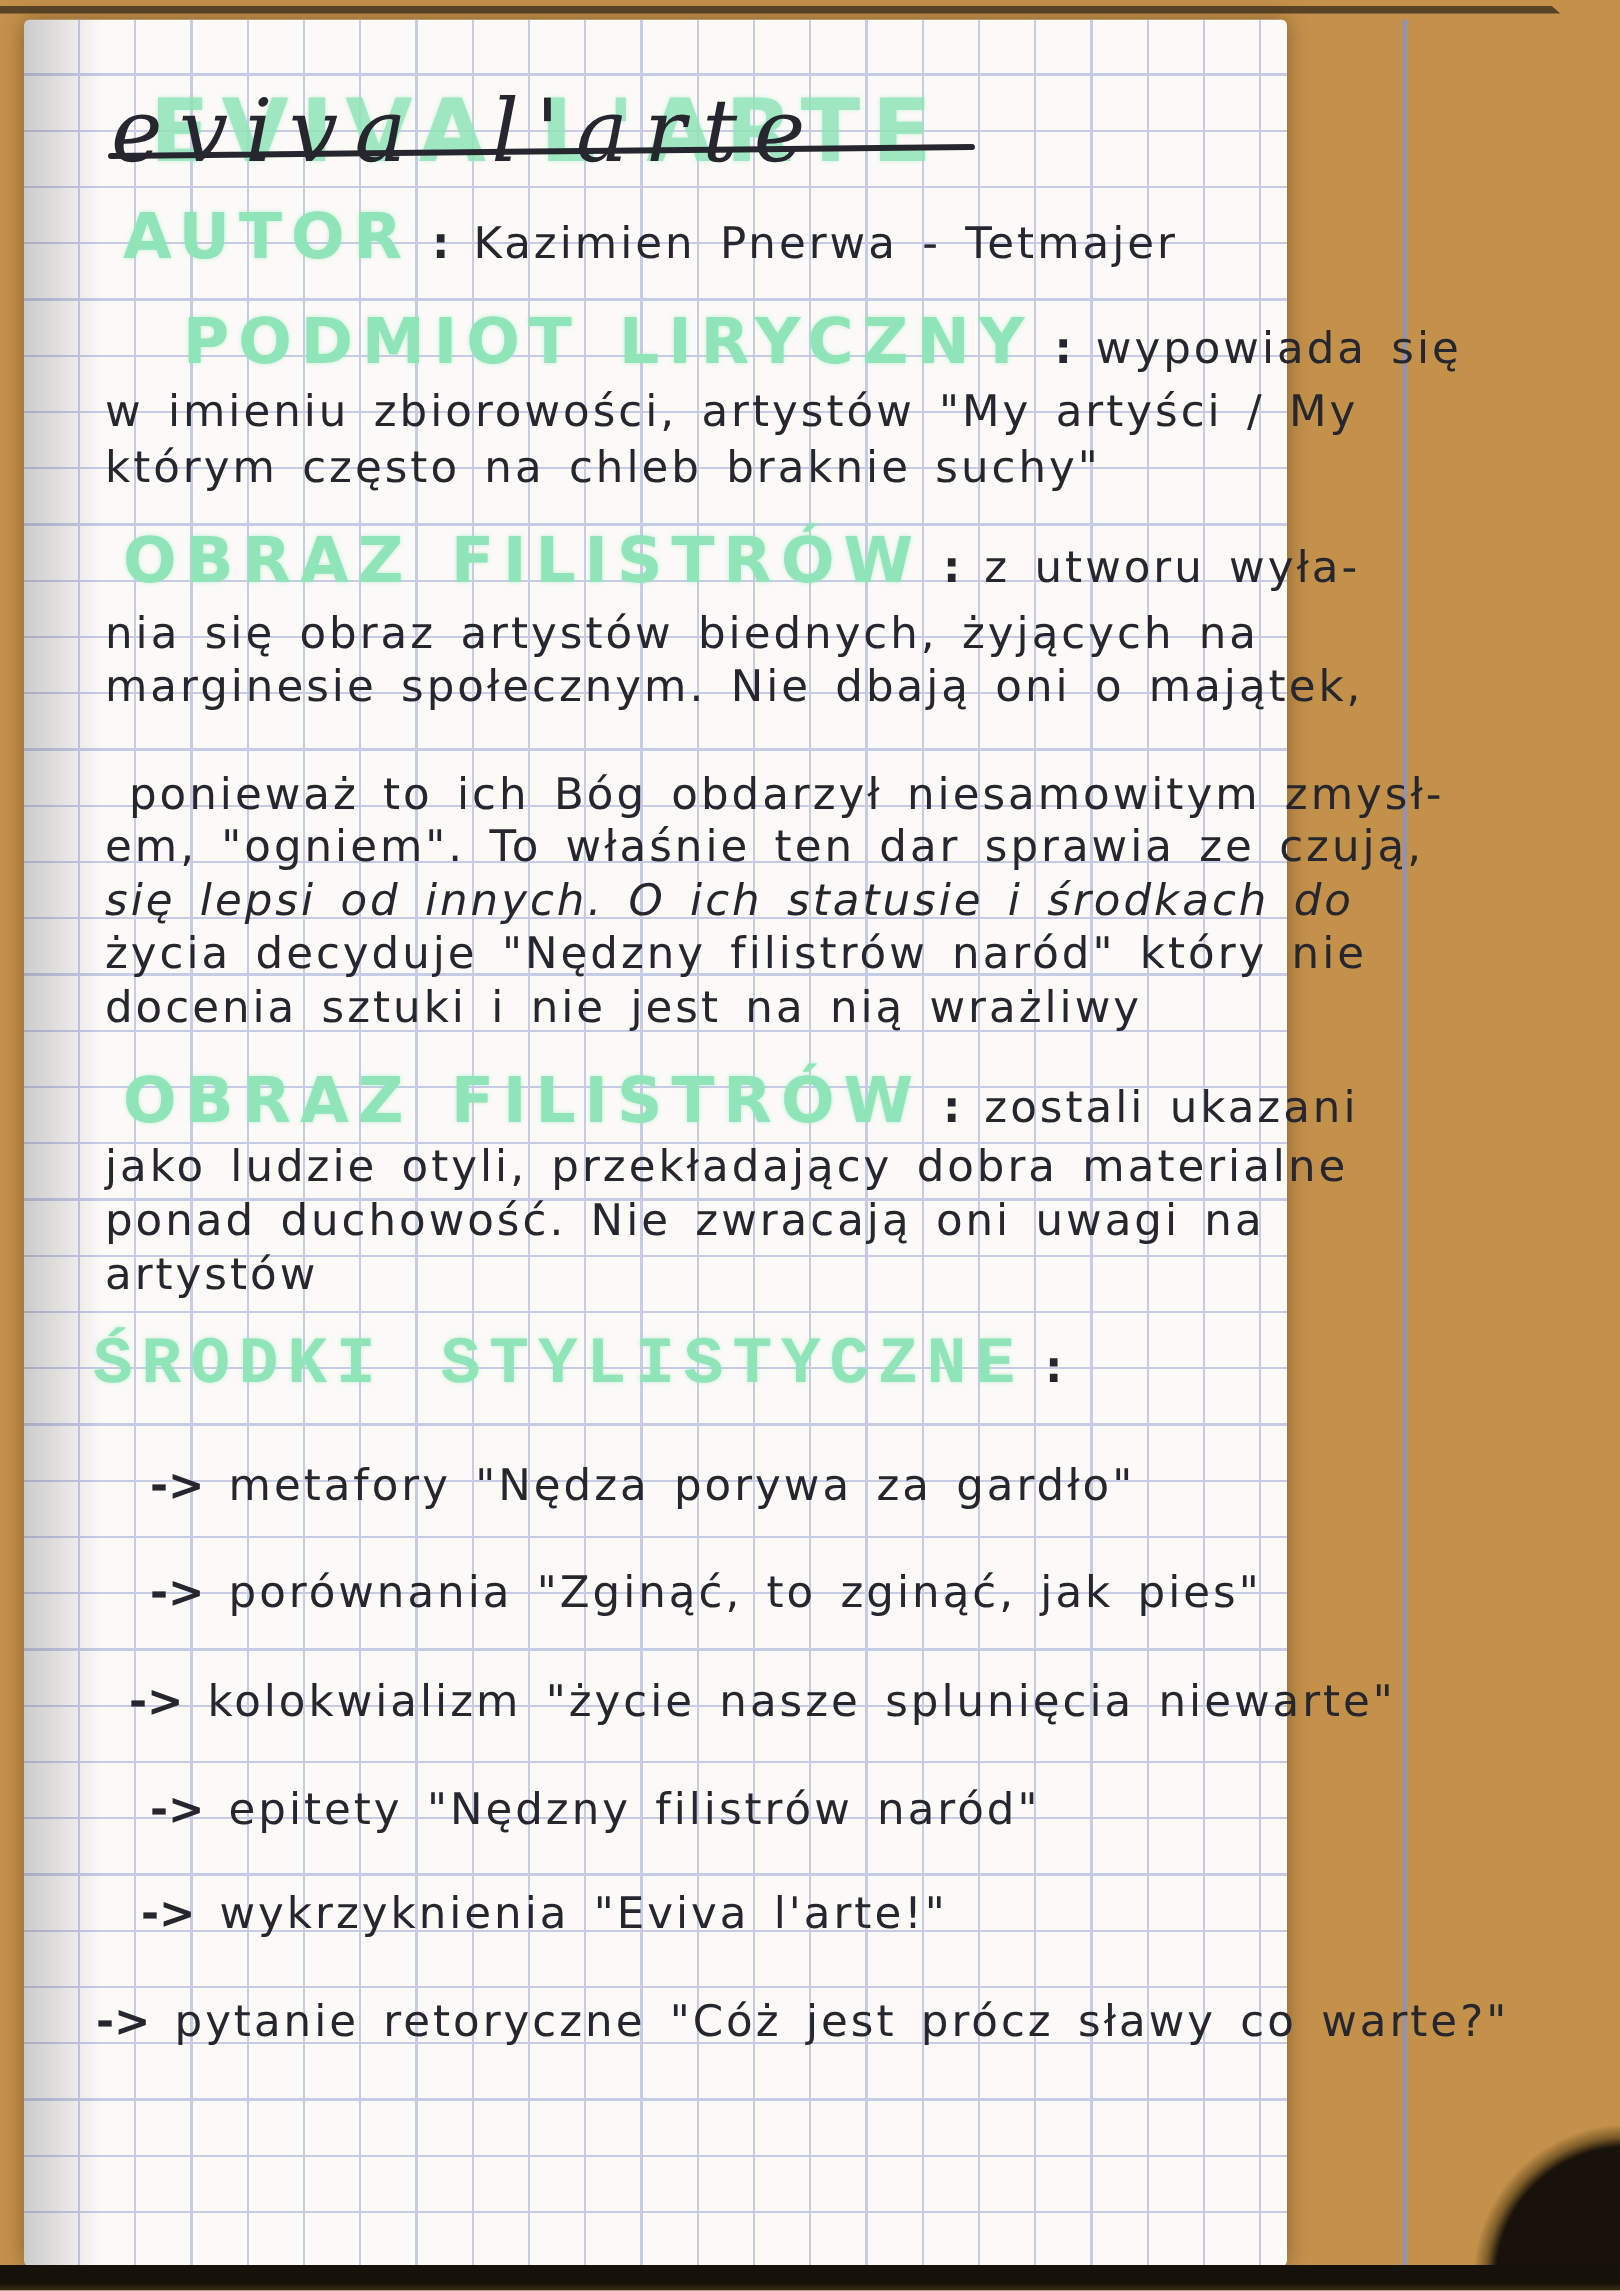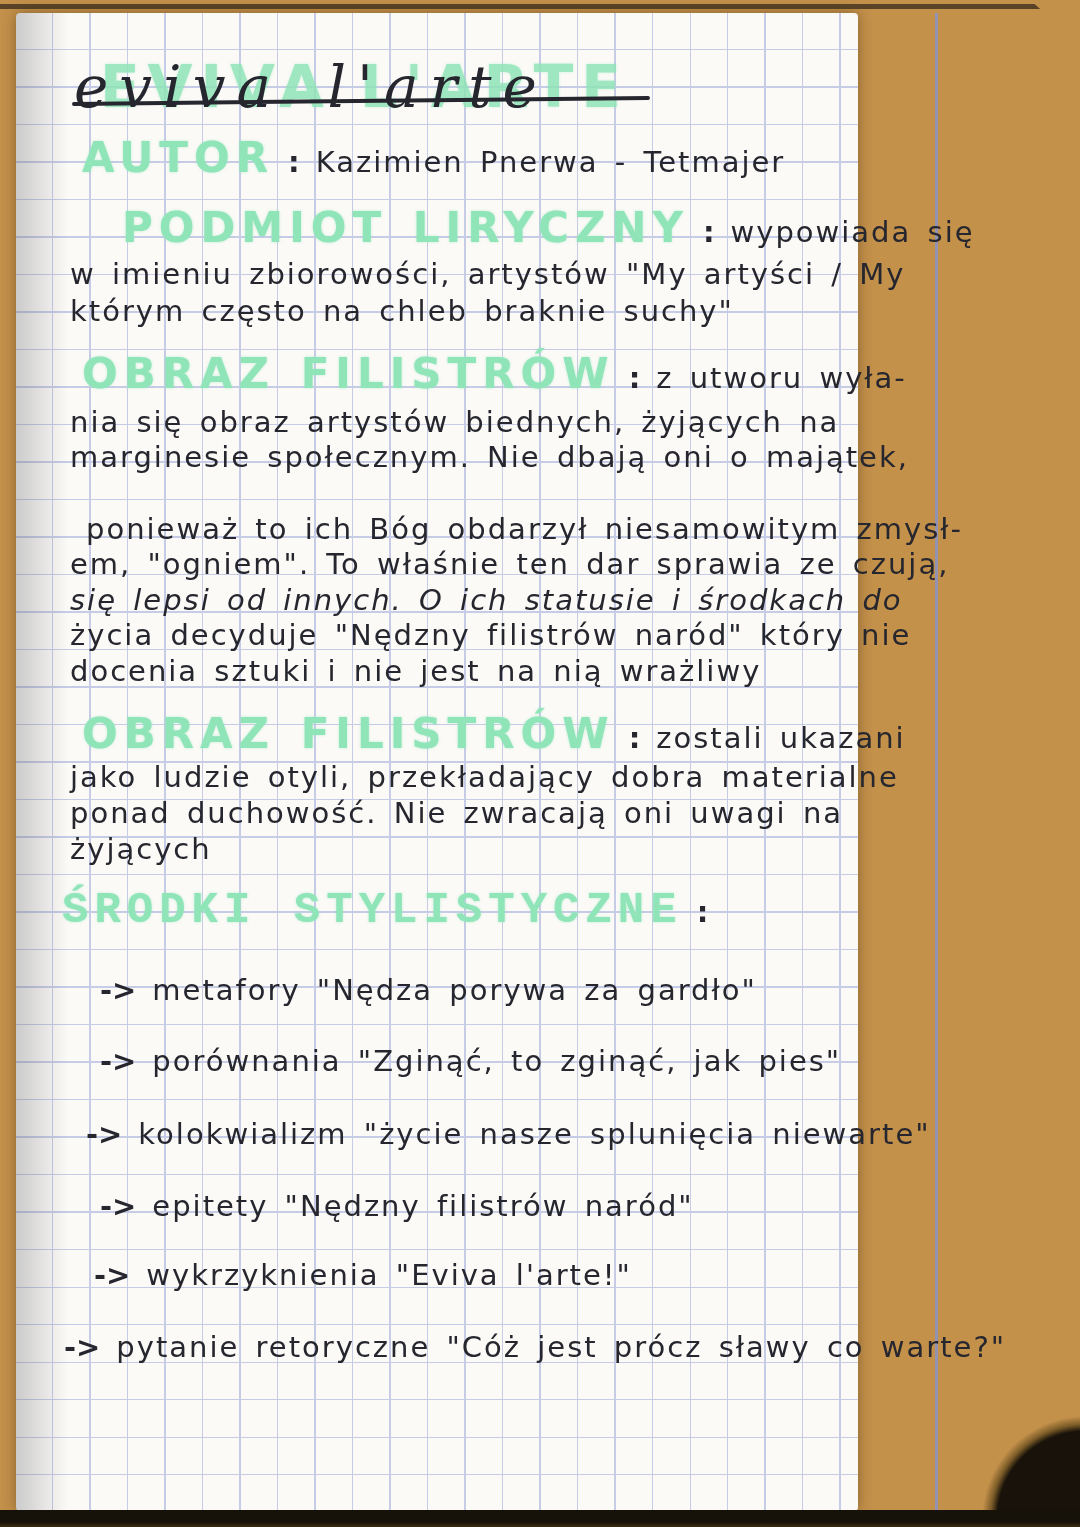--- a/index.html
+++ b/index.html
@@ -96,21 +96,21 @@
   <div class="row" style="left:54px;top:607px;">życia decyduje "Nędzny filistrów naród" który nie</div>
   <div class="row" style="left:54px;top:643px;">docenia sztuki i nie jest na nią wrażliwy</div>
 
   <div class="row sec-row" style="left:66px;top:698px;">
     <span class="marker-h">OBRAZ FILISTRÓW</span>
     <span class="colon">:</span>
     <span>zostali ukazani</span>
   </div>
   <div class="row" style="left:54px;top:785px;">ponad duchowość. Nie zwracają oni uwagi na</div>
   <div class="row" style="left:54px;top:749px;">jako ludzie otyli, przekładający dobra materialne</div>
-  <div class="row" style="left:54px;top:821px;">żyjących</div>
+  <div class="row" style="left:54px;top:821px;">artystów</div>
 
   <div class="row sec-row" style="left:46px;top:873px;">
     <span class="marker-h" style="font-size:44px;font-family:Liberation Mono, monospace;">ŚRODKI STYLISTYCZNE</span>
     <span class="colon">:</span>
   </div>
 
   <div class="row bullet" style="left:84px;top:962px;">
     <span class="arrow">-&gt;</span>
     <span>metafory "Nędza porywa za gardło"</span>
   </div>

